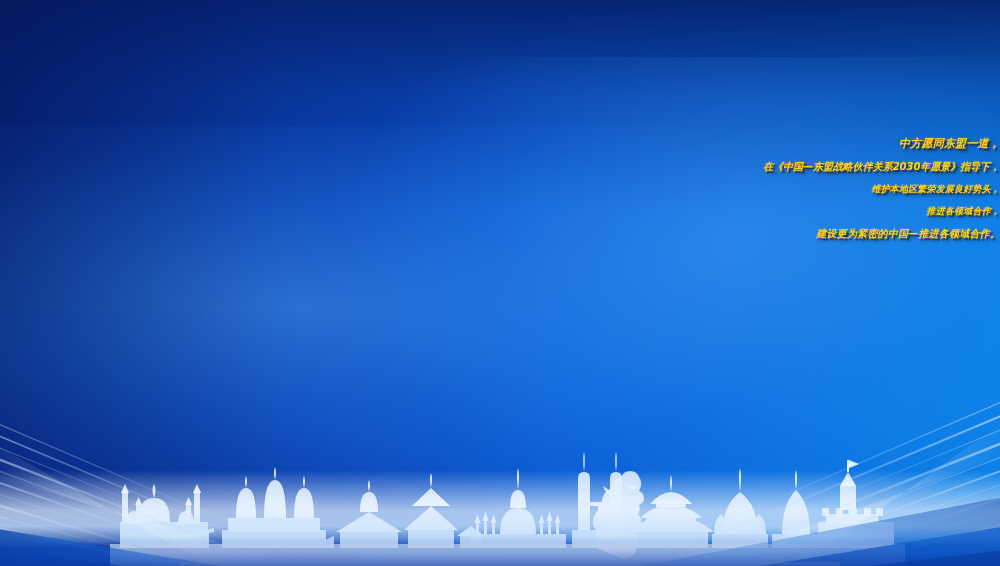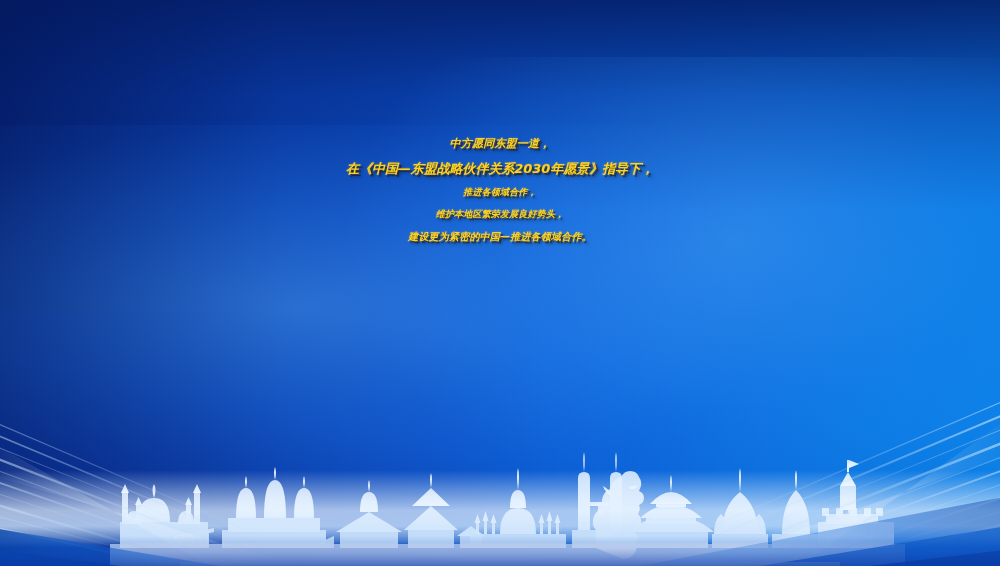--- a/index.html
+++ b/index.html
@@ -49,21 +49,21 @@
        rgba(0,0,0,0) 72%);
   }
   .bg-sheen{
     position:absolute;left:0;right:0;bottom:0;height:45%;
     background:linear-gradient(12deg,rgba(10,40,140,.55) 0%,rgba(10,60,180,.12) 45%,rgba(0,0,0,0) 70%);
   }
 
   
   .headline{
     position:absolute;left:0;right:0;top:138px;
-    text-align:center;
+    text-align:right;
     z-index:40;
     user-select:none;
   }
   .line{
     display:block;
     color:#ffd21e;
     font-weight:bold;
     font-style:italic;
     letter-spacing:.02em;
     white-space:nowrap;
@@ -370,19 +370,19 @@
       <path d="M1020 172 L1020 190 L870 190 Z" fill="#0b47ab" opacity="0.88"></path>
 
       <path d="M180 186 L840 186 L840 190 L180 190 Z" fill="#dceaff" opacity="0.35"></path>
     </svg>
   </div>
 
   <div class="bottom-edge"></div>
 
   <div class="headline">
     <span class="line l1" style="font-size: 11px;">中方愿同东盟一道，</span>
-    <span class="line l2" style="font-size: 13px;">在《中国—东盟战略伙伴关系2030年愿景》指导下，</span>
+    <span class="line l2" style="font-size: 10px;">在《中国—东盟战略伙伴关系2030年愿景》指导下，</span>
+    <span class="line l4" style="font-size: 9px;">维护本地区繁荣发展良好势头，</span>
     <span class="line l3" style="font-size: 9px;">推进各领域合作，</span>
-    <span class="line l4" style="font-size: 9px;">维护本地区繁荣发展良好势头，</span>
     <span class="line l5" style="font-size: 10px;">建设更为紧密的中国—推进各领域合作。</span>
   </div>
 
 </div>
 
 </body></html>

